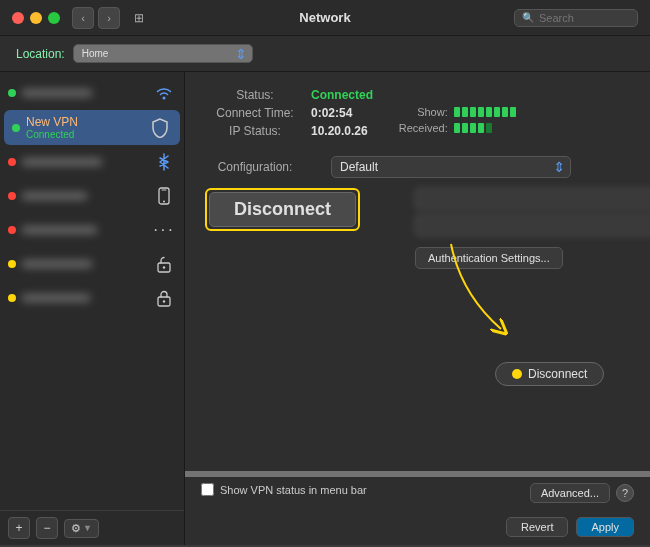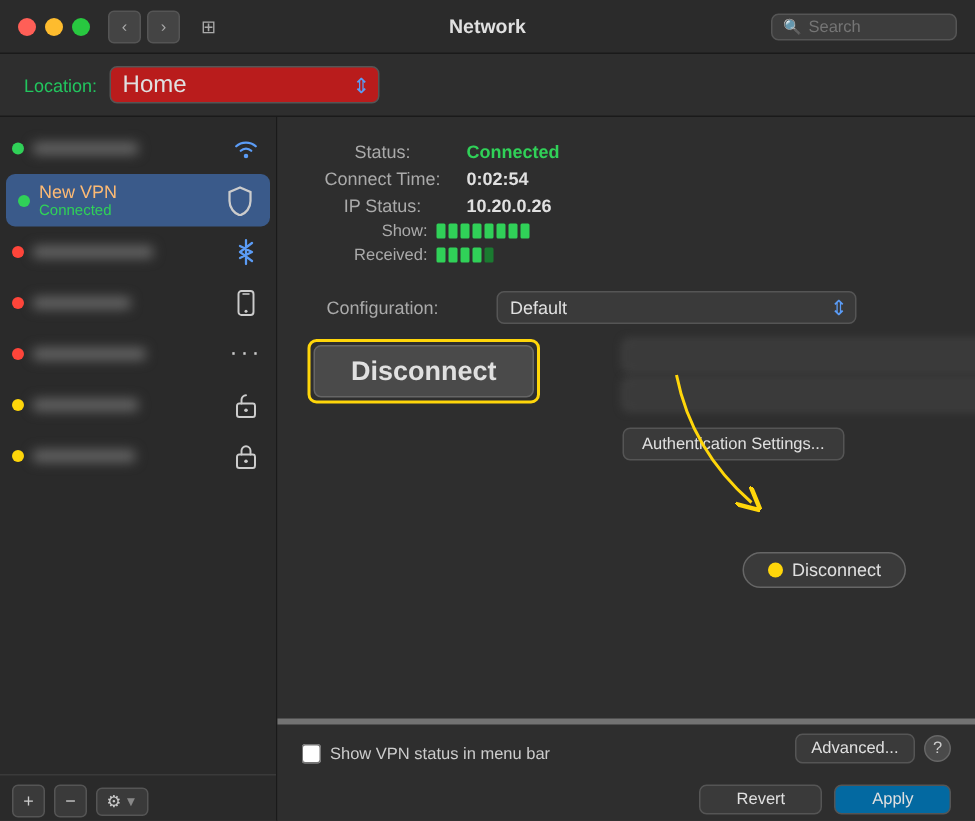--- a/index.html
+++ b/index.html
@@ -100,32 +100,32 @@
 
     
     .location-bar {
       background: #2e2e2e;
       padding: 8px 16px;
       display: flex;
       align-items: center;
       gap: 8px;
       border-bottom: 1px solid #1a1a1a;
     }
-    .location-label { color: #22c55e; font-size: 12px; }
+    .location-label { color: #86efac; font-size: 12px; }
     .select-wrapper {
       position: relative;
       display: inline-block;
     }
     .select-wrapper select {
-      background: #b91c1c;
+      background: #737373;
       border: 1px solid #555;
       border-radius: 5px;
       color: #e0e0e0;
       padding: 3px 42px 3px 8px;
-      font-size: 16px;
+      font-size: 10px;
       appearance: none;
       cursor: pointer;
       min-width: 180px;
       outline: none;
     }
     .select-arrow {
       position: absolute;
       right: 6px;
       top: 50%;
       transform: translateY(-50%);
@@ -394,21 +394,21 @@
       display: flex;
       align-items: center;
       justify-content: center;
     }
     .revert-btn, .apply-btn {
       background: #3a3a3a;
       border: 1px solid #555;
       border-radius: 5px;
       color: #e0e0e0;
       font-size: 11px;
-      padding: 3px 24px;
+      padding: 3px 14px;
       cursor: pointer;
     }
     .apply-btn {
       background: #0369a1;
     }
 
     .blurred-bar {
       filter: blur(4px);
       background: #666;
       height: 8px;
@@ -557,21 +557,21 @@
   </div>
 
   <div class="right-panel">
 
     <div class="info-section">
       <div class="info-row">
         <span class="info-label">Status:</span>
         <span class="info-value connected">Connected</span>
       </div>
 
-      <div style="display:flex; align-items:flex-start; margin-bottom:6px;flex-direction:column;">
+      <div style="display:flex; align-items:flex-start; margin-bottom:6px;">
         <div>
           <div class="info-row">
             <span class="info-label">Connect Time:</span>
             <span class="info-value">0:02:54</span>
           </div>
           <div class="info-row">
             <span class="info-label">IP Status:</span>
             <span class="info-value">10.20.0.26</span>
           </div>
         </div>
@@ -638,21 +638,21 @@
         </marker>
       </defs>
       <path d="M80,10 Q90,60 130,95" stroke="#ffd60a" stroke-width="2" fill="none" marker-end="url(#arrowhead)"></path>
     </svg>
 
     <div class="disconnect-annotation" style="position:absolute; top:290px; left:310px;">
       <div class="annotation-dot"></div>
       <span>Disconnect</span>
     </div>
 
-    <div style="position:absolute; bottom:36px; left:0; right:0; padding: 6px 16px; display:flex; align-items:flex-end; border-top:4px solid #737373;">
+    <div style="position:absolute; bottom:36px; left:0; right:0; padding: 6px 16px; display:flex; align-items:flex-start; border-top:6px solid #737373;">
       <label class="checkbox-label">
         <input type="checkbox" style="">
         <span>Show VPN status in menu bar</span>
       </label>
       <div class="bottom-right">
         <button class="advanced-btn">Advanced...</button>
         <div class="question-btn">?</div>
       </div>
     </div>
 

